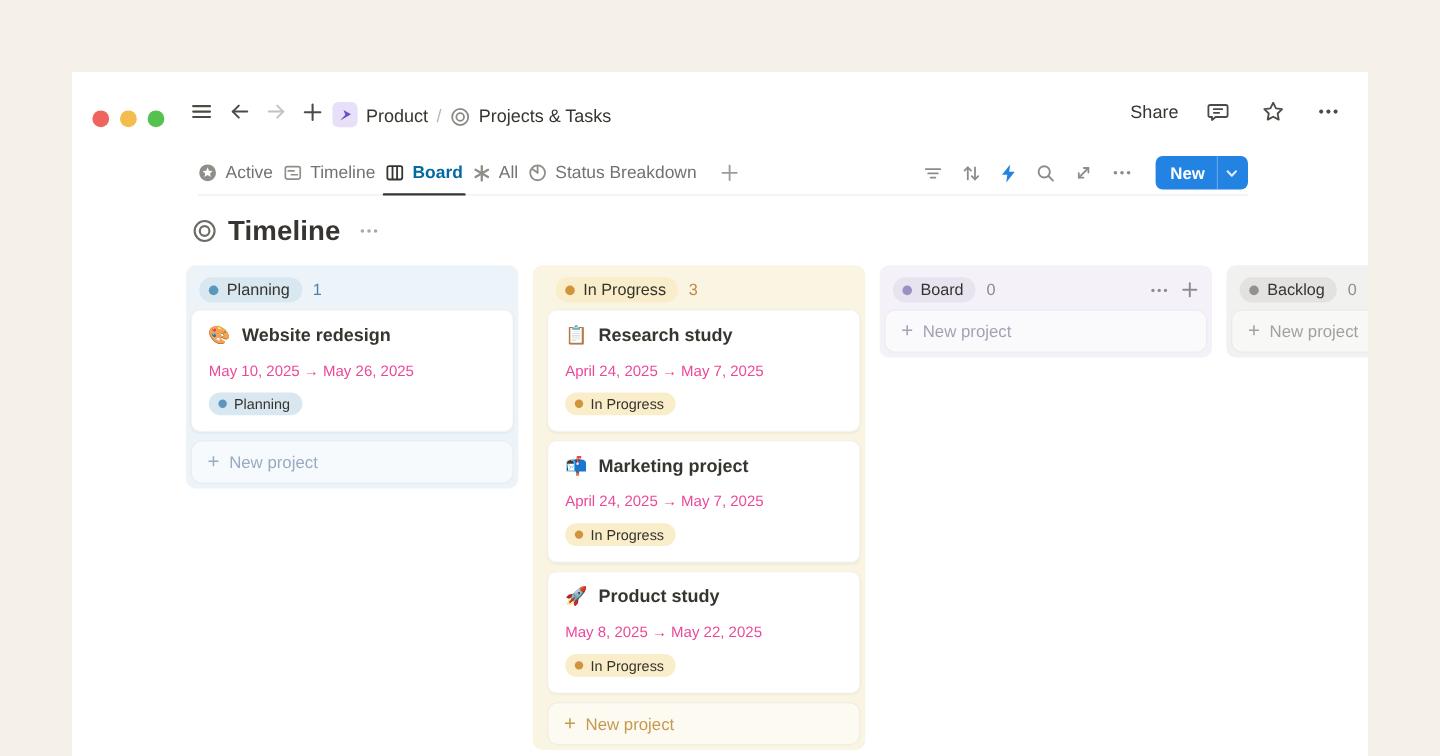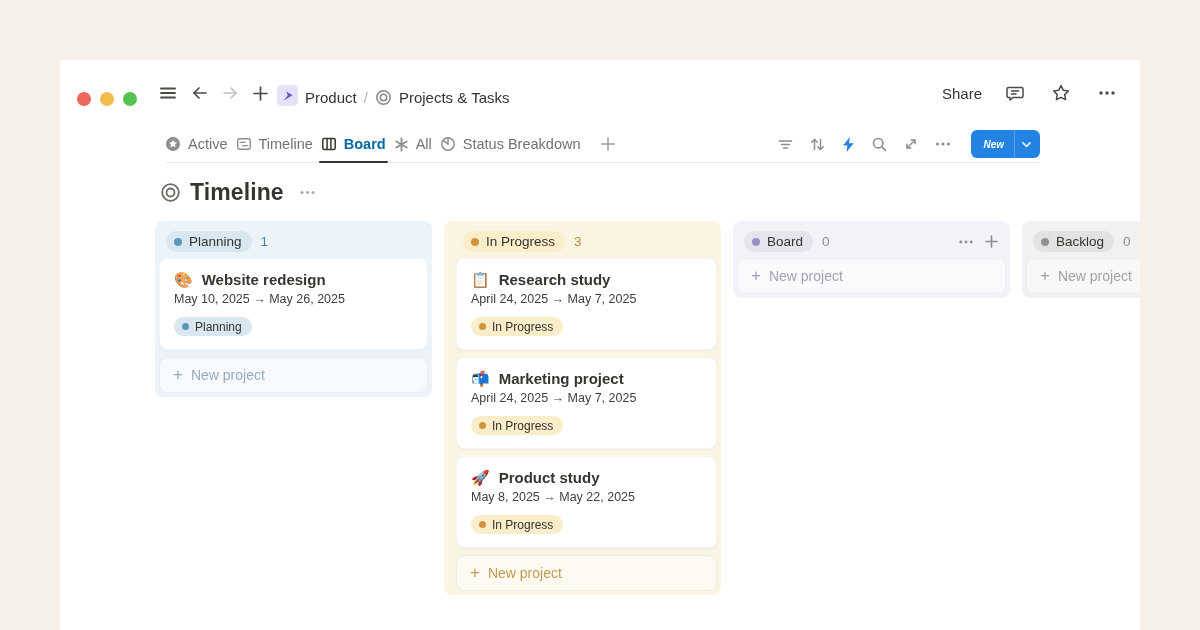--- a/index.html
+++ b/index.html
@@ -29,41 +29,41 @@
   .tab { display:flex; align-items:center; gap:7px; height:100%; font-size:14.5px; color:#73726e; position:relative; cursor:pointer; }
   .tab .t-ico { display:inline-flex; color:#8f8e89; }
   .tab.active { color:#0369a1; font-weight:700; }
   .tab.active .t-ico { color:#37352f; }
   .tab.active::after { content:""; position:absolute; left:-2px; right:-2px; bottom:-1px; height:2px; background:#37352f; border-radius:1px; }
   .add-view { font-size:19px; color:#9b9a97; margin-left:20px; display:inline-flex; }
   .view-actions { margin-left:auto; display:flex; align-items:center; gap:15px; color:#8d8c88; }
   .va-icon { display:inline-flex; align-items:center; justify-content:center; }
   .va-icon.bolt { color:#2383e2; }
   .new-btn { display:flex; align-items:stretch; height:28px; border-radius:6px; overflow:hidden; color:#fff; margin-left:4px; }
-  .new-btn .nb-main { display:flex; align-items:center; padding:0 10px 0 12px; font-size:10px; font-weight:700;font-style:italic; }
+  .new-btn .nb-main { display:flex; align-items:center; padding:0 10px 0 12px; font-size:14px; font-weight:700; }
   .new-btn .nb-drop { display:flex; align-items:center; padding:0 8px 0 6px; border-left:1px solid rgba(255,255,255,.28); }
 
   
   .title-row { display:flex; align-items:center; margin:16px 0 0 100px; }
   .title-ico { display:inline-flex; color:#6e6c67; margin-right:9px; }
   .page-title { font-size:23px; font-weight:700; color:#37352f; letter-spacing:.1px; }
   .title-dots { margin-left:15px; color:#a9a8a4; display:inline-flex; }
 
   
   .board { display:flex; align-items:flex-start; gap:12px; margin:15px 0 0 95px; width:max-content; }
   .col { width:277px; border-radius:8px; padding:4px; flex:none; }
   .col-head { display:flex; align-items:center; gap:9px; padding:6px 7px 6px 7px; }
   .pill { display:inline-flex; align-items:center; gap:7px; padding:3px 10px 3px 8px; border-radius:999px; font-size:13.5px; font-weight:500; color:#34332e; }
   .dot { width:8px; height:8px; border-radius:50%; flex:none; }
   .count { font-size:13.5px; }
   .head-actions { margin-left:auto; display:flex; align-items:center; gap:10px; color:#8e8b96; }
   .card { background:#fff; border-radius:8px; border:1px solid rgba(0,0,0,.045); box-shadow:0 1px 2px rgba(15,15,15,.04); padding:12px 14px 13px; margin-bottom:7px; cursor:pointer; }
   .card-title { display:flex; align-items:center; gap:9px; font-size:15px; font-weight:700; color:#37352f; }
   .card-emoji { font-size:15px; line-height:1; }
-  .card-dates { margin-top:4px; font-size:12.5px; color:#404040; }
+  .card-dates { margin-top:14px; font-size:12.5px; color:#ec4899; }
   .badge { display:inline-flex; align-items:center; gap:6px; margin-top:11px; padding:2.5px 10px 2.5px 8px; border-radius:999px; font-size:12px; color:#34332e; }
   .badge .dot { width:7px; height:7px; }
   .new-proj { display:flex; align-items:center; gap:8px; height:36px; border-radius:9px; border:1px solid rgba(0,0,0,.05); background:rgba(255,255,255,.5); padding:0 13px; font-size:14px; font-weight:500; cursor:pointer; }
   .new-proj .np-plus { font-size:17px; line-height:1; margin-top:-1px; }
 </style>
 </head>
 <body>
 
 <div class="stage">
   <div class="window">

